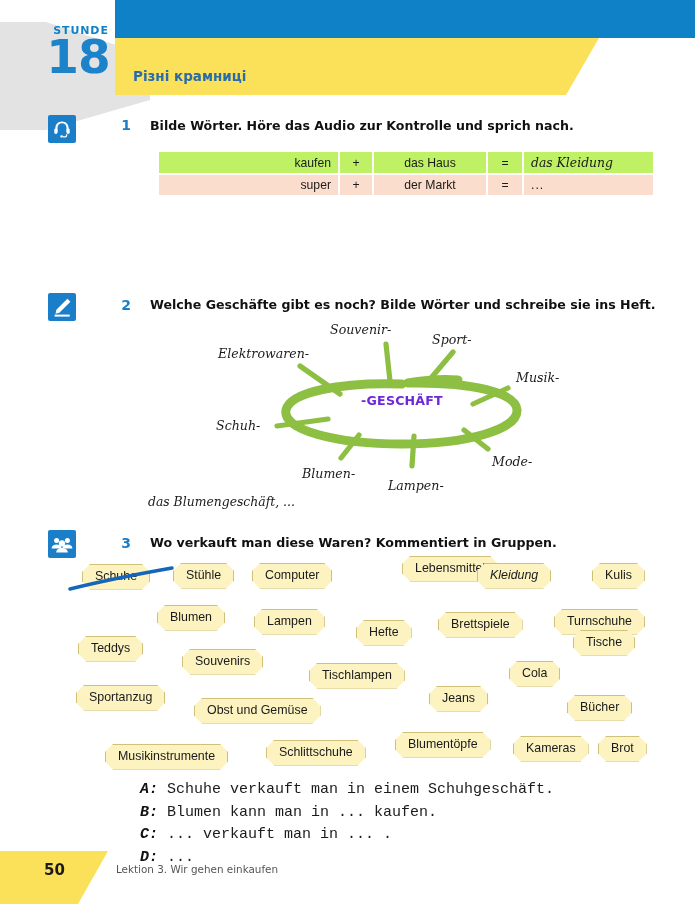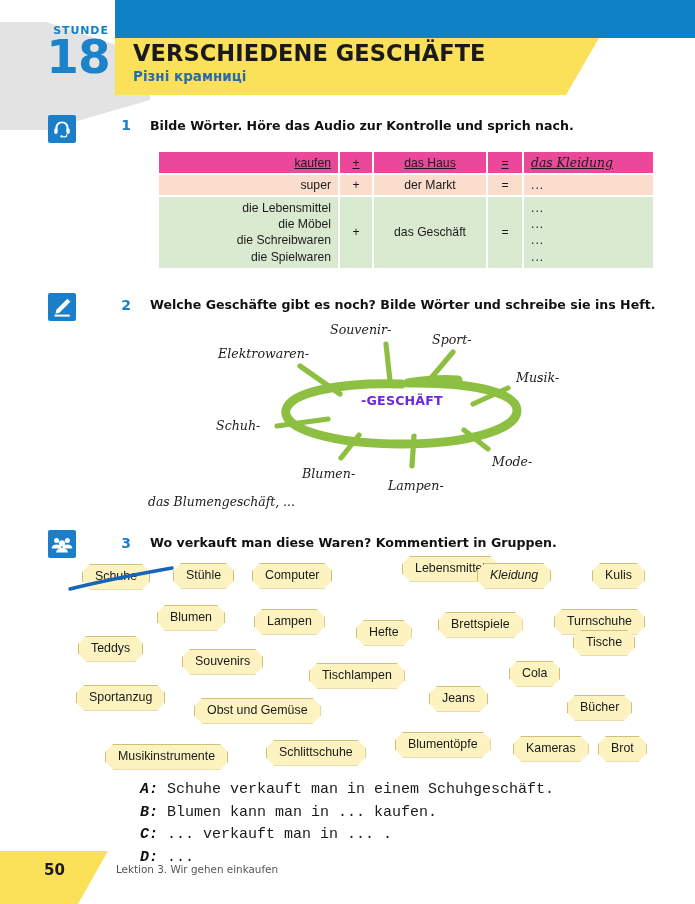--- a/index.html
+++ b/index.html
@@ -77,21 +77,21 @@
     border-collapse:separate;border-spacing:2px 2px;
     font-size:12.2px;color:#1b1b1b;
     font-family:"Liberation Sans", sans-serif;
   }
   .tbl td{padding:3px 7px;vertical-align:middle;}
   .c-a{width:165px;text-align:right;}
   .c-op{width:18px;text-align:center;}
   .c-b{width:98px;text-align:center;}
   .c-eq{width:20px;text-align:center;}
   .c-r{text-align:left;}
-  .r1 td{background:#ec4899;text-decoration:underline;}
+  .r1 td{background:#bef264;}
   .r2 td{background:#fbddcd;}
   .r3 td{background:#d9ead0;}
   .multi{line-height:1.33;}
   .hand{
     font-family:"DejaVu Serif", serif;
     font-style:italic;font-size:12.4px;
   }
   .dots{letter-spacing:1px;}
 
   
@@ -158,21 +158,20 @@
 </head>
 <body>
 
 <div class="page">
 
   <div class="hdr-grey"></div>
   <div class="hdr-blue"></div>
   <div class="hdr-yellow"></div>
   <div class="stunde-word">STUNDE</div>
   <div class="stunde-num">18</div>
-  <div class="hdr-title">VERSCHIEDENE GESCHÄFTE</div>
   <div class="hdr-sub">Різні крамниці</div>
 
   <div class="exicon" style="top:115px">
     <svg viewBox="0 0 28 28" aria-hidden="true">
       <path d="M14 6.4c-4 0-6.6 2.9-6.6 6.5v4.4h2.1v-4.4c0-2.6 1.9-4.6 4.5-4.6s4.5 2 4.5 4.6v4.4h2.1v-4.4c0-3.6-2.6-6.5-6.6-6.5z" fill="#fff"></path>
       <rect x="6.3" y="13.4" width="3.1" height="5.6" rx="1.4" fill="#fff"></rect>
       <rect x="18.6" y="13.4" width="3.1" height="5.6" rx="1.4" fill="#fff"></rect>
       <path d="M18.6 19.3v1.1c0 .8-.7 1.4-1.5 1.4h-2.2" stroke="#fff" stroke-width="1.3" fill="none"></path>
       <rect x="12.3" y="20.2" width="2.6" height="2.2" rx="1" fill="#fff"></rect>
     </svg>
@@ -188,37 +187,20 @@
         <td class="c-b">das Haus</td>
         <td class="c-eq">=</td>
         <td class="c-r"><span class="hand">das Kleidung</span></td>
       </tr>
       <tr class="r2">
         <td class="c-a">super</td>
         <td class="c-op">+</td>
         <td class="c-b">der Markt</td>
         <td class="c-eq">=</td>
         <td class="c-r"><span class="dots">...</span></td>
-      </tr>
-      <tr class="r3">
-        <td class="c-a multi">
-          <div>die Lebensmittel</div>
-          <div>die Möbel</div>
-          <div>die Schreibwaren</div>
-          <div>die Spielwaren</div>
-        </td>
-        <td class="c-op">+</td>
-        <td class="c-b">das Geschäft</td>
-        <td class="c-eq">=</td>
-        <td class="c-r multi dots">
-          <div>...</div>
-          <div>...</div>
-          <div>...</div>
-          <div>...</div>
-        </td>
       </tr>
     </tbody>
   </table>
 
   <div class="exicon" style="top:293px">
     <svg viewBox="0 0 28 28" aria-hidden="true">
       <path d="M19.4 5.8l3 3-11 11-3.9.9.9-3.9z" fill="#fff"></path>
       <path d="M6.6 22.6h15.1" stroke="#fff" stroke-width="2" fill="none"></path>
     </svg>
   </div>

